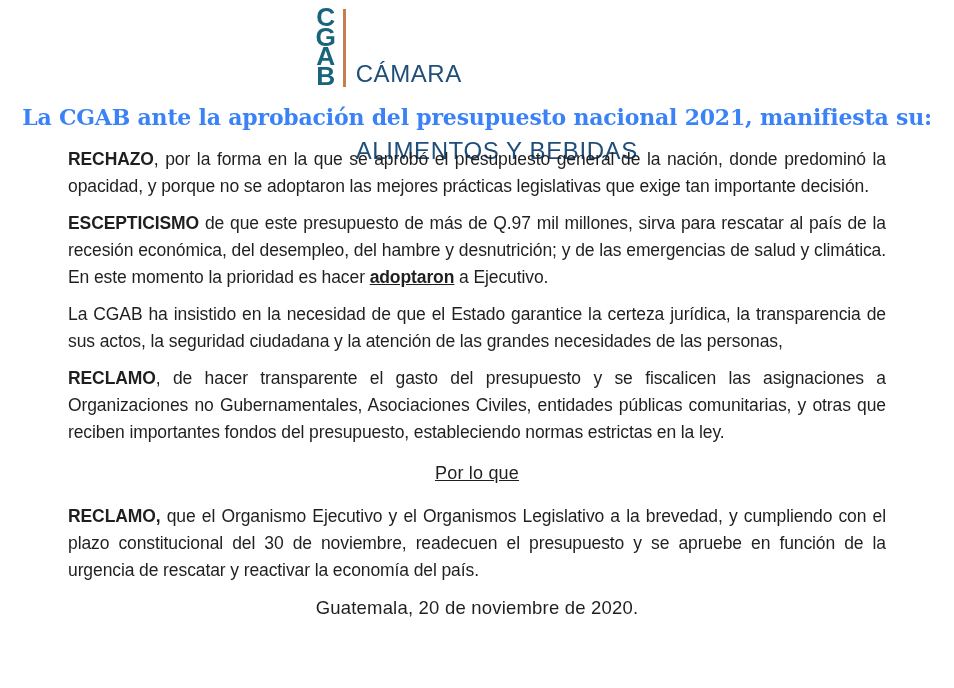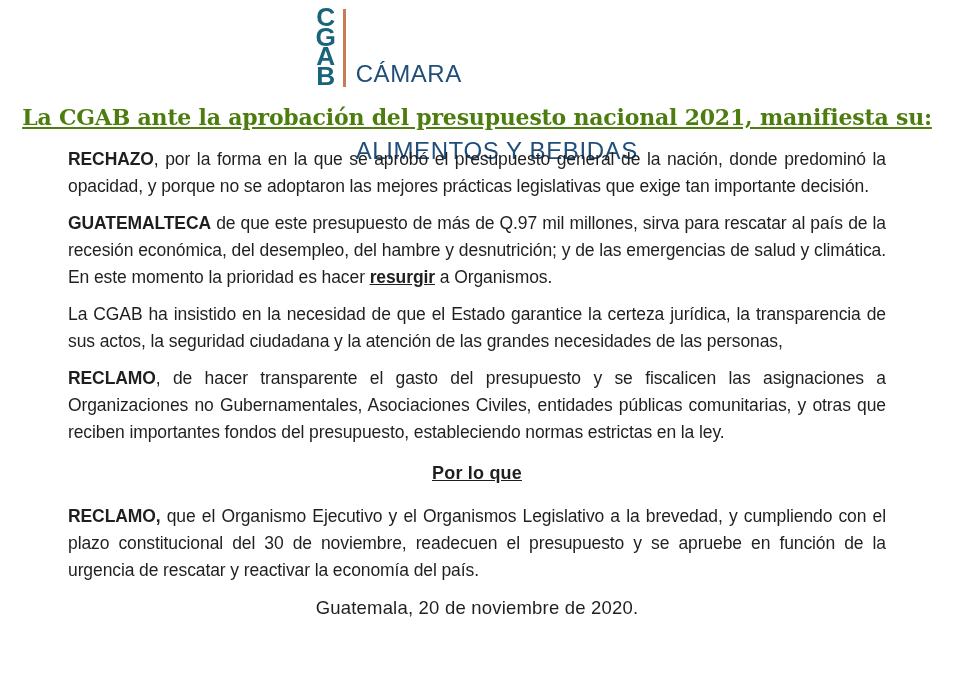--- a/index.html
+++ b/index.html
@@ -49,41 +49,40 @@
     padding-top: 2px;
     white-space: pre;
   }
   
   .title {
     font-family: "DejaVu Serif", "Liberation Serif", serif;
     font-weight: bold;
     font-size: 22px;
     text-align: center;
     margin: 14px 20px 0;
-    color: #4d7c0f;
+    color: #3b82f6;
     letter-spacing: -0.2px;
-    text-decoration: underline;
   }
   
   .content {
     width: 842px;
     margin: 16px auto 0;
     font-size: 17.5px;
     line-height: 27px;
     text-align: justify;
     color: #1f1f1f;
     letter-spacing: -0.1px;
   }
   .content p { margin: 0 12px 10px; }
   .lead { font-weight: bold; }
   .em-u { font-weight: bold; text-decoration: underline; }
   .subheading {
     text-align: center;
     font-size: 18px;
-    font-weight: bold;
+    font-weight: normal;
     text-decoration: underline;
     margin: 14px 0 16px;
     letter-spacing: 0.2px;
   }
   .dateline {
     text-align: center;
     font-size: 18.5px;
     font-weight: normal;
     margin-top: 4px;
     letter-spacing: 0.2px;
@@ -106,21 +105,21 @@
       <div>CÁMARA</div>
       <div>ALIMENTOS Y BEBIDAS</div>
     </div>
   </header>
 
   <h1 class="title">La CGAB ante la aprobación del presupuesto nacional 2021, manifiesta su:</h1>
 
   <main class="content">
     <div id="paragraphs-main">
         <p><span class="lead">RECHAZO</span><span>, por la forma en la que se aprobó el presupuesto general de la nación, donde predominó la opacidad, y porque no se adoptaron las mejores prácticas legislativas que exige tan importante decisión.</span></p>
-        <p><span class="lead">GUATEMALTECA</span><span> de que este presupuesto de más de Q.97 mil millones, sirva para rescatar al país de la recesión económica, del desempleo, del hambre y desnutrición; y de las emergencias de salud y climática. En este momento la prioridad es hacer </span><span class="em-u">resurgir</span><span> a Organismos.</span></p>
+        <p><span class="lead">ESCEPTICISMO</span><span> de que este presupuesto de más de Q.97 mil millones, sirva para rescatar al país de la recesión económica, del desempleo, del hambre y desnutrición; y de las emergencias de salud y climática. En este momento la prioridad es hacer </span><span class="em-u">adoptaron</span><span> a Ejecutivo.</span></p>
         <p><span>La CGAB ha insistido en la necesidad de que el Estado garantice la certeza jurídica, la transparencia de sus actos, la seguridad ciudadana y la atención de las grandes necesidades de las personas,</span></p>
         <p><span class="lead">RECLAMO</span><span>, de hacer transparente el gasto del presupuesto y se fiscalicen las asignaciones a Organizaciones no Gubernamentales, Asociaciones Civiles, entidades públicas comunitarias, y otras que reciben importantes fondos del presupuesto, estableciendo normas estrictas en la ley.</span></p>
       </div>
     <h2 class="subheading">Por lo que</h2>
     <div id="paragraph-closing">
         <p><span class="lead">RECLAMO,</span><span> que el Organismo Ejecutivo y el Organismos Legislativo a la brevedad, y cumpliendo con el plazo constitucional del 30 de noviembre, readecuen el presupuesto y se apruebe en función de la urgencia de rescatar y reactivar la economía del país.</span></p>
       </div>
     <div class="dateline">Guatemala, 20 de noviembre de 2020.</div>
   </main>
 

